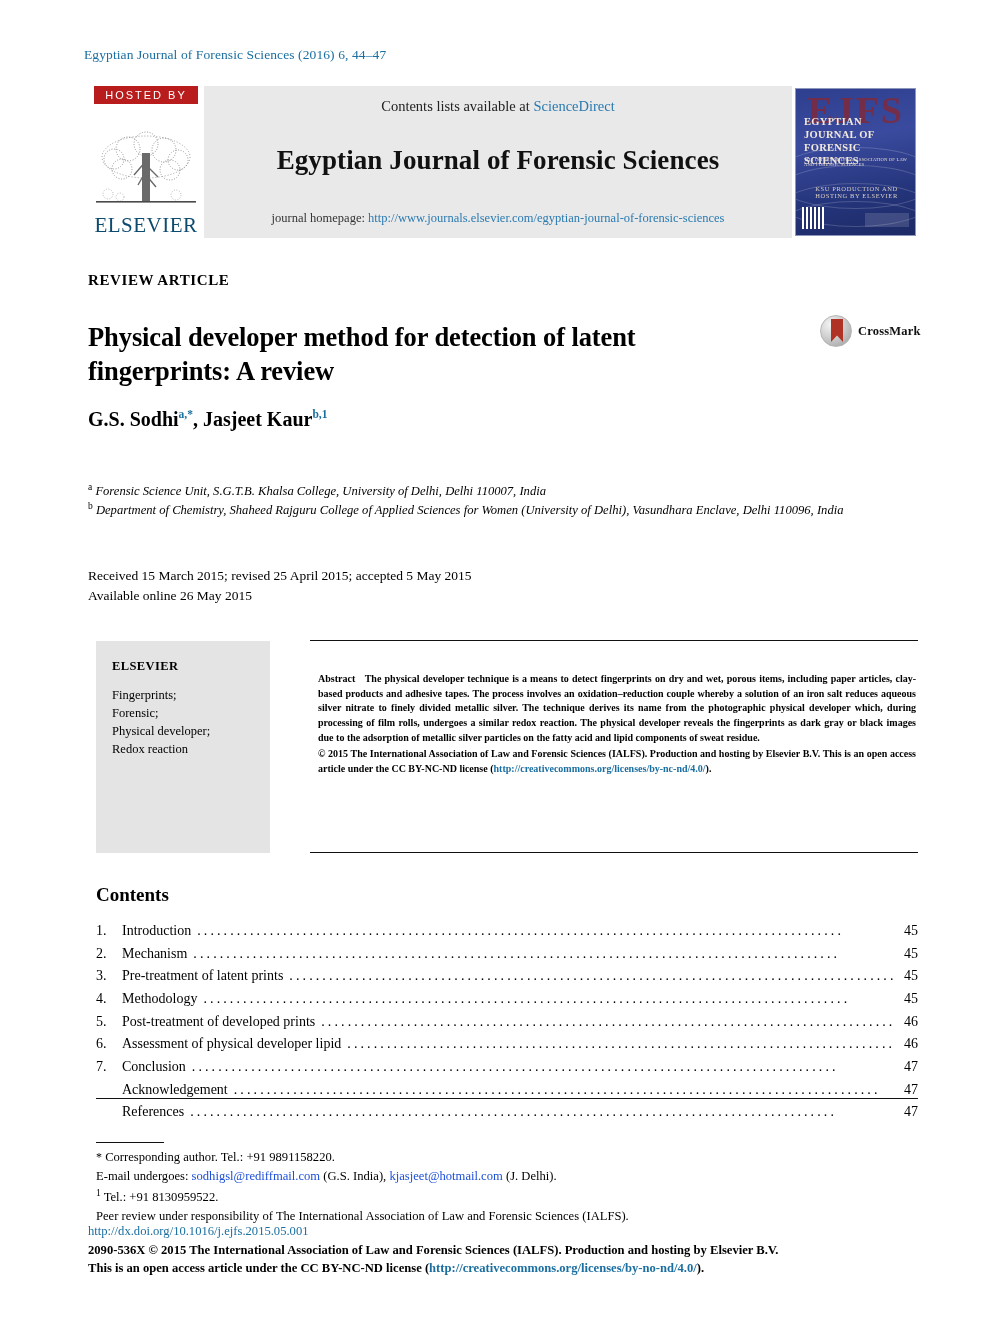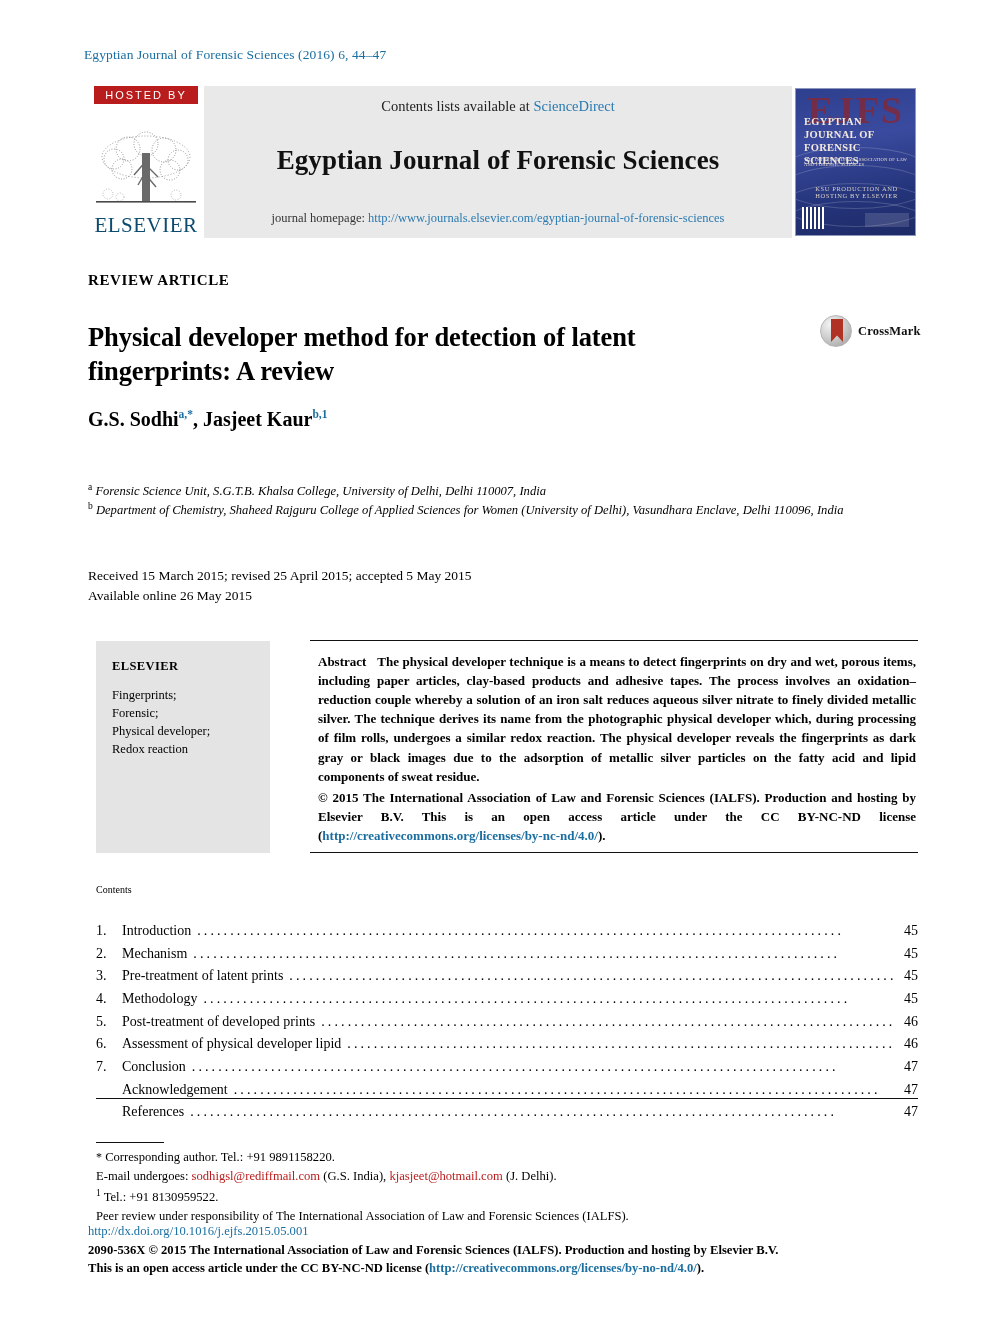--- a/index.html
+++ b/index.html
@@ -300,43 +300,43 @@
     letter-spacing: .4px;
     margin-bottom: 12px;
   }
   .keywords-box .kw-item {
     font-size: 12.5px;
     line-height: 1.45;
   }
   .abstract {
     position: absolute;
     left: 318px;
-    top: 652px;
+    top: 672px;
     width: 598px;
-    font-size: 13px;
+    font-size: 10px;
     line-height: 1.47;
     text-align: justify;
     font-weight: bold;
   }
   .abstract .ab-head { font-weight: bold; }
   .abstract .ab-body { font-weight: bold; }
   .abstract .ab-copy {
     display: block;
     margin-top: 2px;
     text-align: justify;
   }
   .abstract a { color: #1a6ea0; text-decoration: none; }
 
   
   .contents-head {
     position: absolute;
     left: 96px;
     top: 884px;
-    font-size: 10px;
-    font-weight: normal;
+    font-size: 19px;
+    font-weight: bold;
   }
   .toc {
     position: absolute;
     left: 96px;
     top: 920px;
     width: 822px;
     font-size: 14px;
   }
   .toc-row {
     display: flex;
@@ -381,21 +381,21 @@
     border-top: 1px solid #111;
   }
   .footnotes {
     position: absolute;
     left: 96px;
     top: 1148px;
     width: 790px;
     font-size: 12.6px;
     line-height: 1.5;
   }
-  .footnotes a { color: #b91c1c; text-decoration: none; }
+  .footnotes a { color: #1d4ed8; text-decoration: none; }
   .footnotes sup { font-size: 9.5px; }
   .fn-star { font-size: 12px; }
 
   .bottom-block {
     position: absolute;
     left: 88px;
     top: 1222px;
     width: 800px;
     font-size: 12.6px;
     line-height: 1.48;

